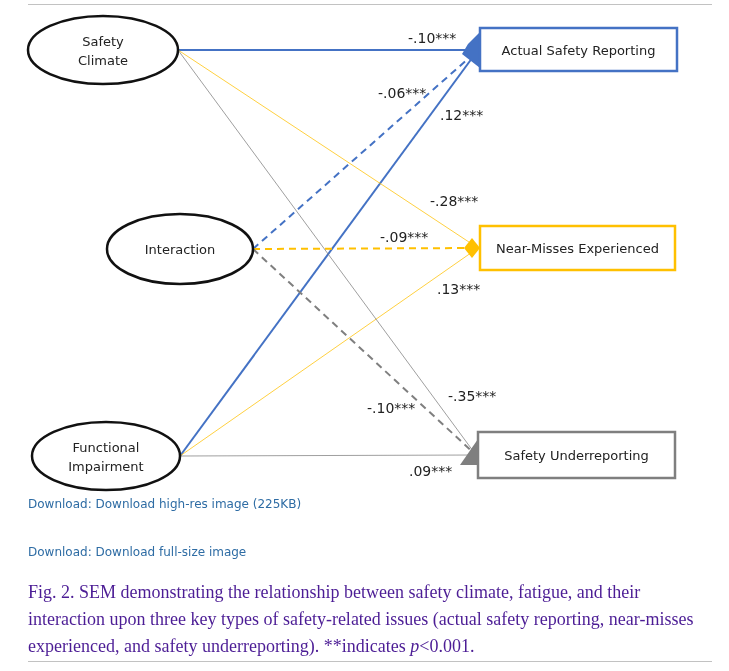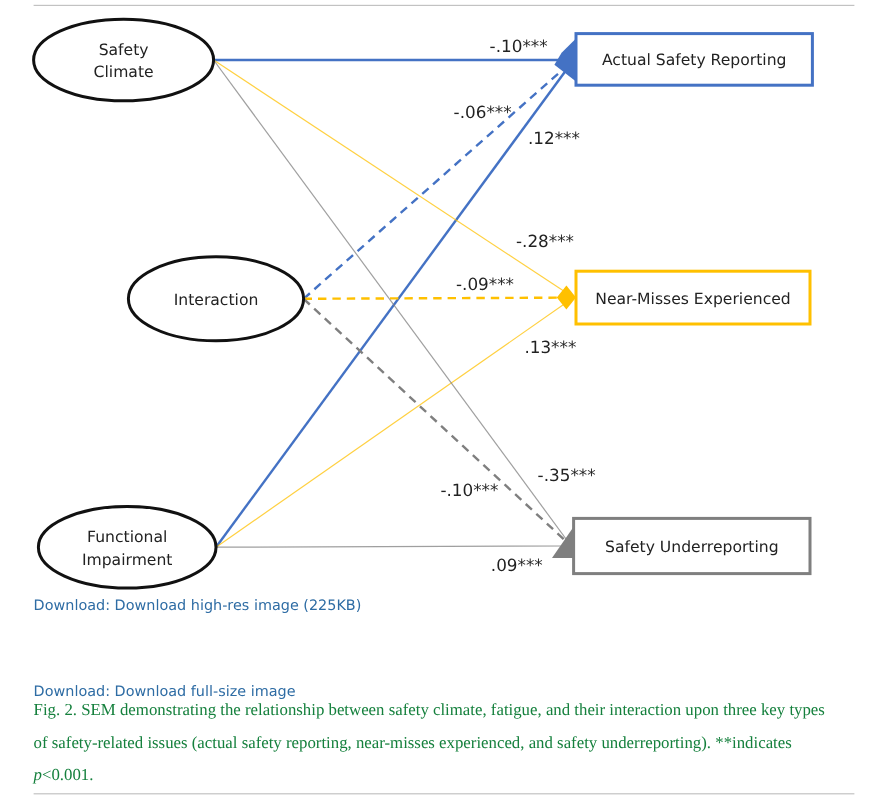--- a/index.html
+++ b/index.html
@@ -2,21 +2,21 @@
 <html><head>
   <meta charset="utf-8">
   <style>
     html, body { margin: 0; padding: 0; background: #ffffff; }
     body { width: 729px; height: 671px; position: relative; overflow: hidden; font-family: "Liberation Sans", sans-serif; }
     .rule { position: absolute; left: 28px; width: 684px; height: 1px; background: #c2c2c2; }
     #diagram { position: absolute; left: 0; top: 0; }
     .node-label { font-family: "DejaVu Sans", sans-serif; font-size: 13px; fill: #222; }
     .coef { font-family: "DejaVu Sans", sans-serif; font-size: 14px; fill: #222; }
     .dl { position: absolute; left: 28px; font-family: "DejaVu Sans", sans-serif; font-size: 12px; color: #2e6ca4; text-decoration: none; cursor: pointer; }
-    .caption { position: absolute; left: 28px; top: 579px; width: 670px; font-family: "Liberation Serif", serif; font-size: 14px; line-height: 27px; color: #15803d; margin: 0; }
+    .caption { position: absolute; left: 28px; top: 579px; width: 670px; font-family: "Liberation Serif", serif; font-size: 18px; line-height: 27px; color: #4c1d95; margin: 0; }
   </style>
 </head>
 <body>
 
 <div class="rule" style="top:4px;"></div>
 
 <svg id="diagram" width="729" height="500">
   <g id="paths">
       <line x1="178" y1="50" x2="478" y2="50" stroke="#4472c4" stroke-width="2"></line>
       <line x1="253" y1="249" x2="478" y2="50" stroke="#4472c4" stroke-width="2" stroke-dasharray="7,5"></line>
@@ -66,17 +66,17 @@
       <text x="430" y="206" class="coef">-.28***</text>
       <text x="380" y="242" class="coef">-.09***</text>
       <text x="437" y="294" class="coef">.13***</text>
       <text x="448" y="401" class="coef">-.35***</text>
       <text x="367" y="413" class="coef">-.10***</text>
       <text x="409" y="476" class="coef">.09***</text>
     </g>
 </svg>
 
 <a class="dl" style="top:497px;">Download: Download high-res image (225KB)</a>
-<a class="dl" style="top:545px;margin-top:24px;">Download: Download full-size image</a>
+<a class="dl" style="top:545px;">Download: Download full-size image</a>
 
 <p class="caption"><span>Fig. 2. SEM demonstrating the relationship between safety climate, fatigue, and their interaction upon three key types of safety-related issues (actual safety reporting, near-misses experienced, and safety underreporting). **indicates </span><i>p</i><span>&lt;0.001.</span></p>
 
 <div class="rule" style="top:661px;"></div>
 
 </body></html>

